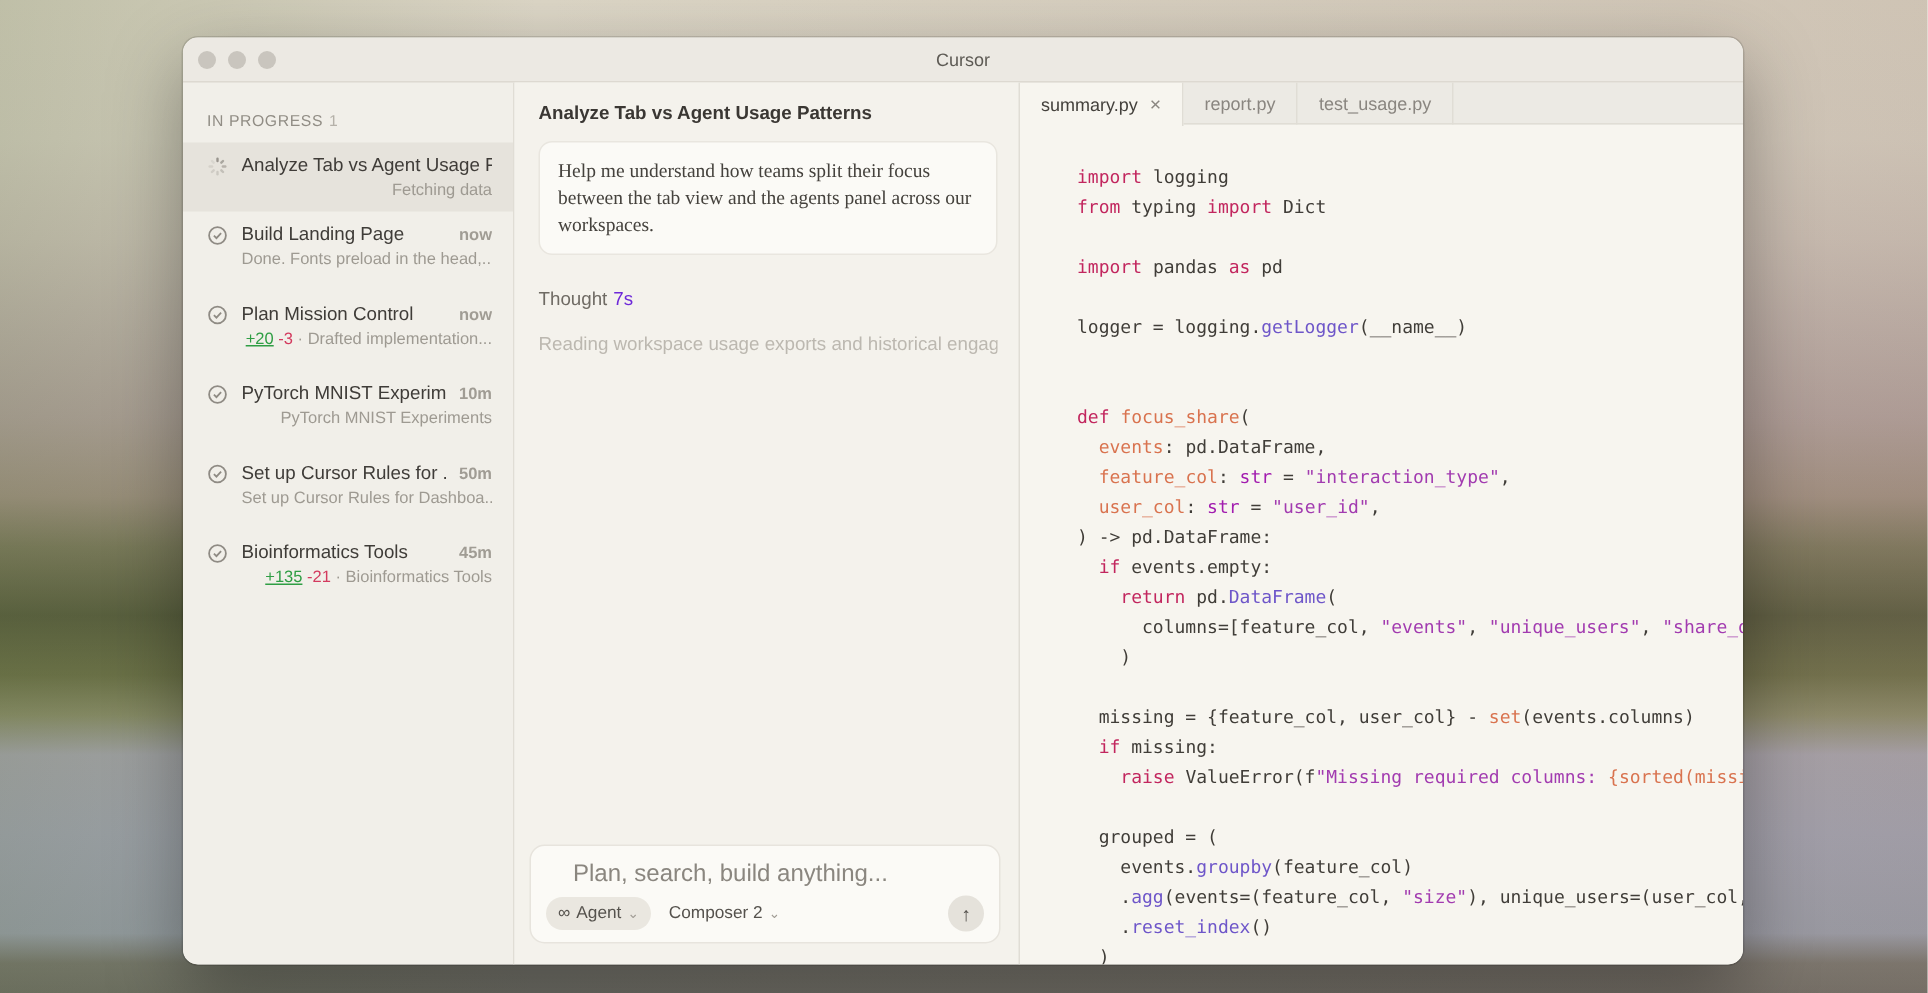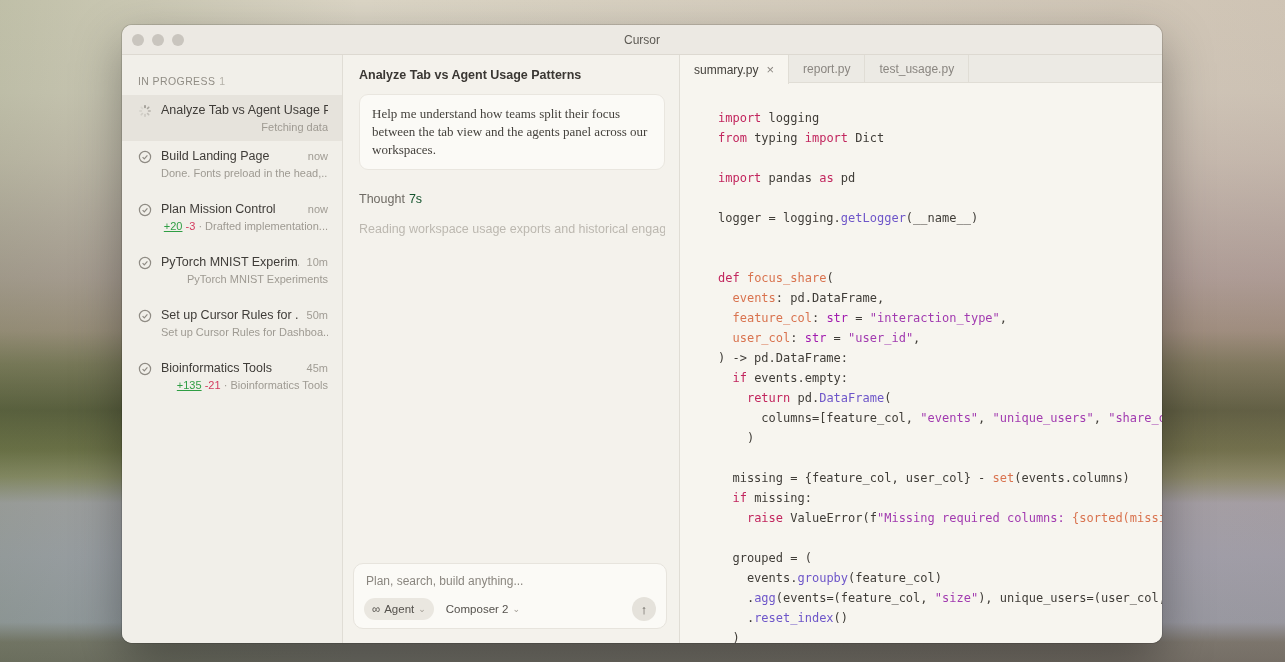--- a/index.html
+++ b/index.html
@@ -63,21 +63,21 @@
   }
   .task.active { background: #e6e3dc; }
   .task .icon-col { width: 15px; flex: 0 0 15px; padding-top: 1px; color: #8f8b84; }
   .task .body { flex: 1; min-width: 0; }
   .task .row1 { display: flex; align-items: baseline; }
   .task .title {
     flex: 1; min-width: 0;
     font-size: 12.5px; color: #3f3c38;
     white-space: nowrap; overflow: hidden;
   }
-  .task .time { font-size: 11px; color: #a09c94; margin-left: 8px; }
+  .task .time { font-size: 11px; color: #a09c94; margin-left: 8px; font-weight: bold; }
   .task .subtitle {
     margin-top: 4px; font-size: 11px; color: #9e9a92;
     white-space: nowrap; overflow: hidden; text-align: right;
   }
   .diff-add { color: #2f9e44; text-decoration: underline; }
   .diff-del { color: #d33a5e; }
   .gap { height: 7px; }
 
   
   .spinner { width: 14px; height: 14px; display: block; }
@@ -96,34 +96,34 @@
   .prompt-card {
     margin-top: 12px;
     background: #fbfaf6;
     border: 1px solid #e9e6df;
     border-radius: 9px;
     padding: 10px 12px;
     font-size: 13px; line-height: 18px; color: #45423d; font-family: Liberation Serif, serif;
   }
   .thought-row { margin-top: 22px; font-size: 12.5px; }
   .thought-label { color: #6f6b64; }
-  .thought-time { color: #14532d; margin-left: 4px; }
+  .thought-time { color: #6d28d9; margin-left: 4px; }
   .status-line {
     margin-top: 16px; font-size: 12.5px; color: #bcb8b0;
     white-space: nowrap; overflow: hidden;
   }
   .input-box {
     position: absolute; left: 10px; right: 12px; bottom: 14px;
     background: #fbfaf6;
     border: 1px solid #e7e4dd;
     border-radius: 10px;
     height: 66px;
     padding: 10px 12px 8px 12px;
   }
-  .input-placeholder { font-size: 12px; color: #8a867f; }
+  .input-placeholder { font-size: 16px; color: #8a867f; margin-left: 16px; }
   .input-controls {
     position: absolute; left: 10px; right: 10px; bottom: 7px;
     display: flex; align-items: center;
   }
   .agent-pill {
     display: inline-flex; align-items: center; gap: 4px;
     background: #eae7e0; border-radius: 11px;
     height: 22px; padding: 0 8px;
     font-size: 11.5px; color: #55524d;
   }

